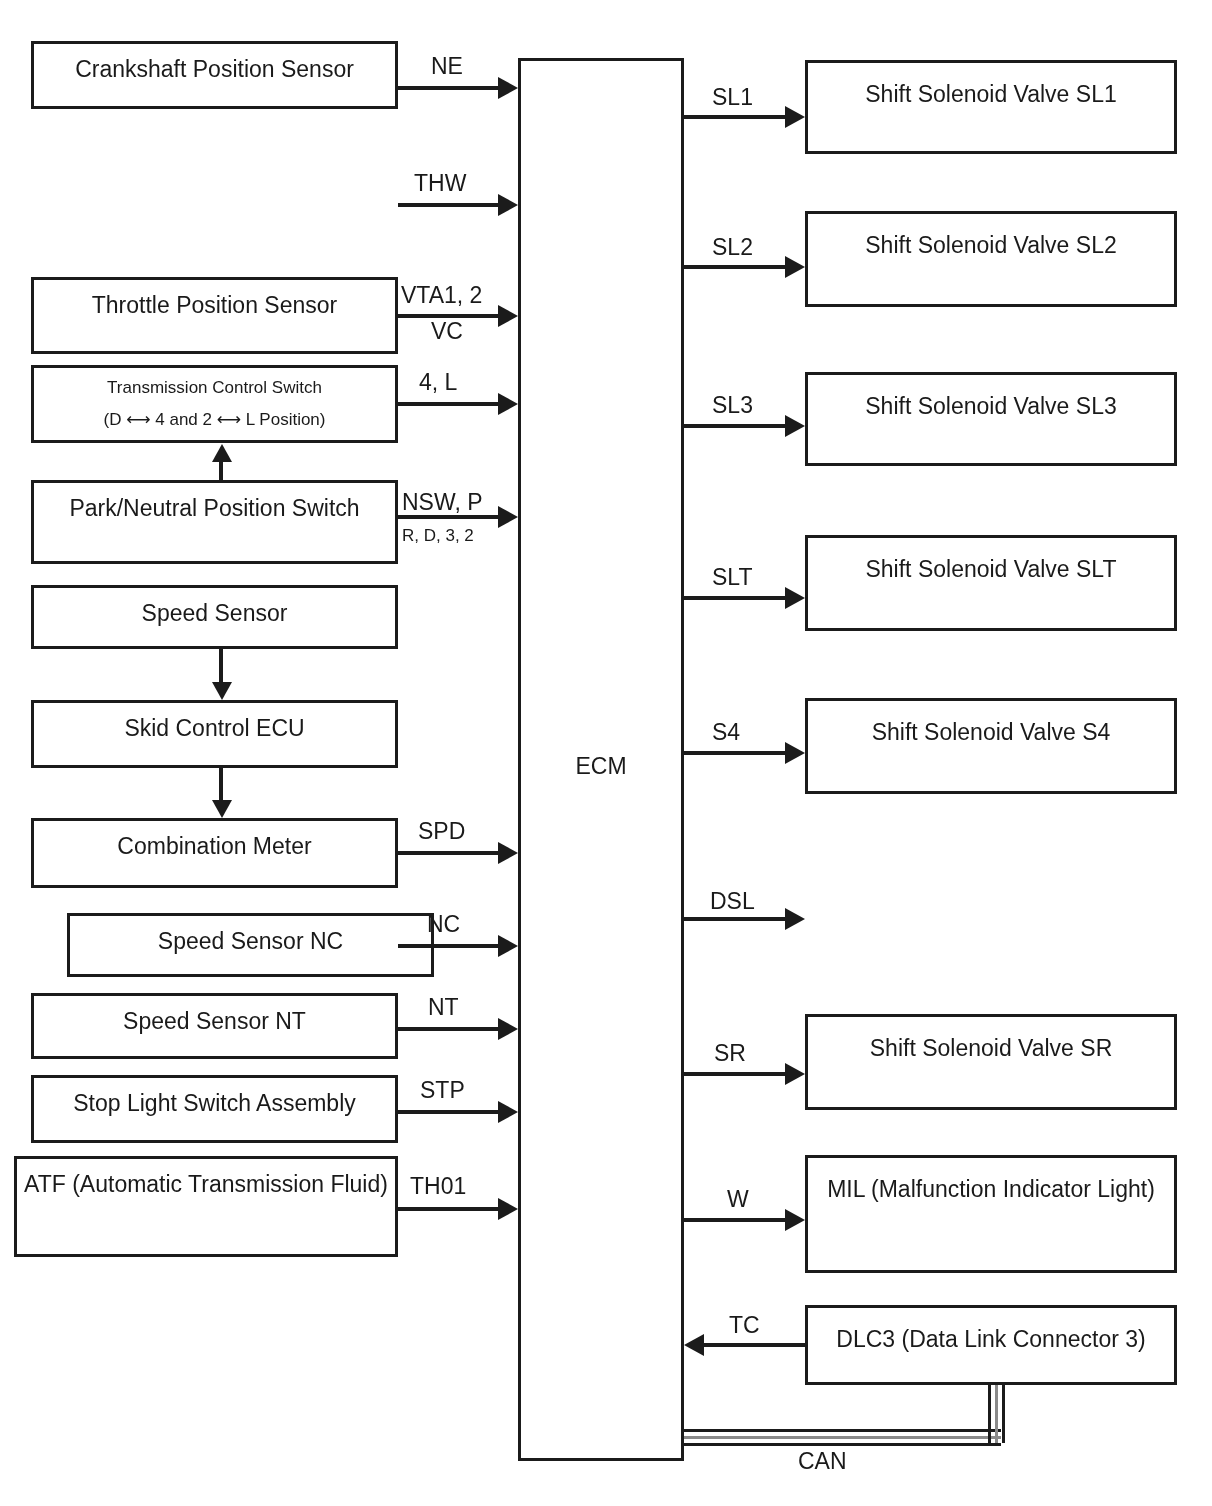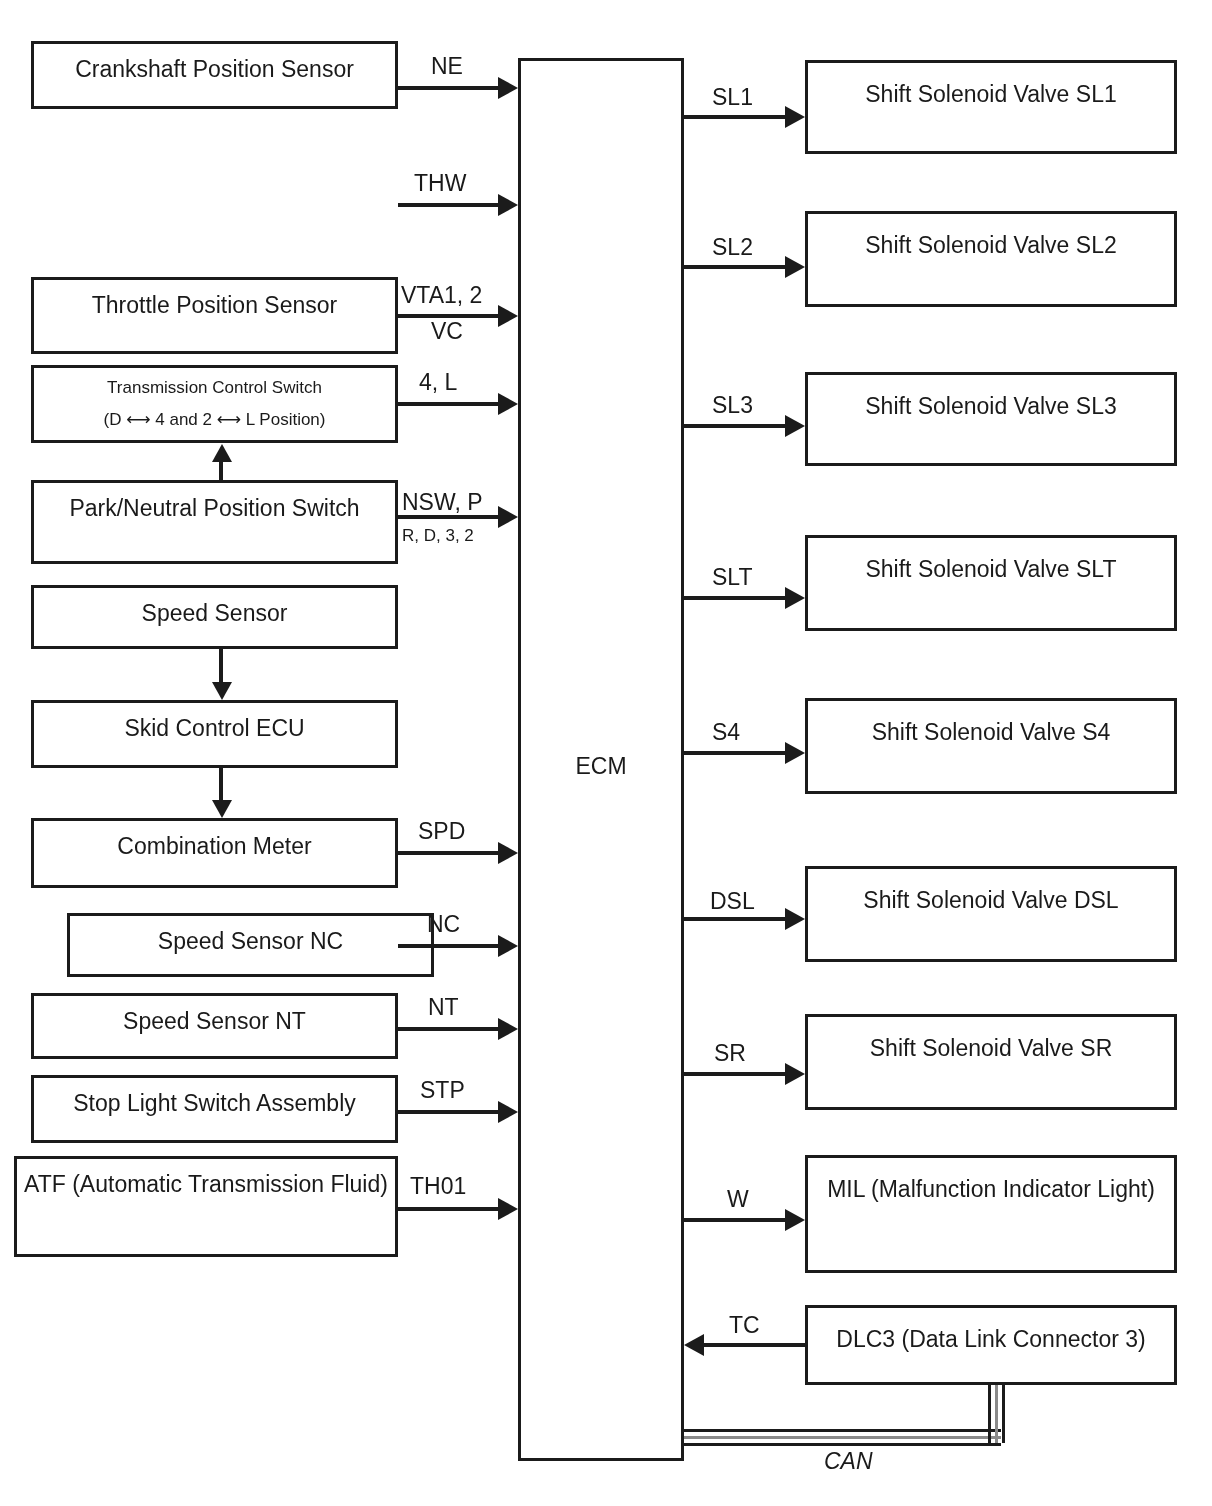--- a/index.html
+++ b/index.html
@@ -121,23 +121,20 @@
   </div>
 
   <div class="box rbox" style="left:805px;top:535px;width:372px;height:96px;">
     <span class="blabel">Shift Solenoid Valve SLT</span>
   </div>
 
   <div class="box rbox" style="left:805px;top:698px;width:372px;height:96px;">
     <span class="blabel">Shift Solenoid Valve S4</span>
   </div>
 
-  <div class="box rbox" style="left:805px;top:866px;width:372px;height:96px;">
-    <span class="blabel">Shift Solenoid Valve DSL</span>
-  </div>
 
   <div class="box rbox" style="left:805px;top:1014px;width:372px;height:96px;">
     <span class="blabel">Shift Solenoid Valve SR</span>
   </div>
 
   <div class="box rbox" style="left:805px;top:1155px;width:372px;height:118px;">
     <span class="blabel">MIL (Malfunction Indicator Light)</span>
   </div>
 
   <div class="box rbox" style="left:805px;top:1305px;width:372px;height:80px;">
@@ -232,15 +229,15 @@
   <span class="sig" style="left:729px;top:1314px;">TC</span>
 
   <div class="can-h" style="left:684px;top:1429px;width:317px;"></div>
   <div class="can-h" style="left:684px;top:1436px;width:317px;background:#8a8a8a;"></div>
   <div class="can-h" style="left:684px;top:1443px;width:317px;"></div>
 
   <div class="can-v" style="left:988px;top:1385px;height:58px;"></div>
   <div class="can-v" style="left:995px;top:1385px;height:58px;background:#8a8a8a;"></div>
   <div class="can-v" style="left:1002px;top:1385px;height:58px;"></div>
 
-  <span class="sig" style="left:824px;top:1450px;font-style:italic;">CAN</span>
+  <span class="sig" style="left:798px;top:1450px;">CAN</span>
 
 </div>
 
 </body></html>

